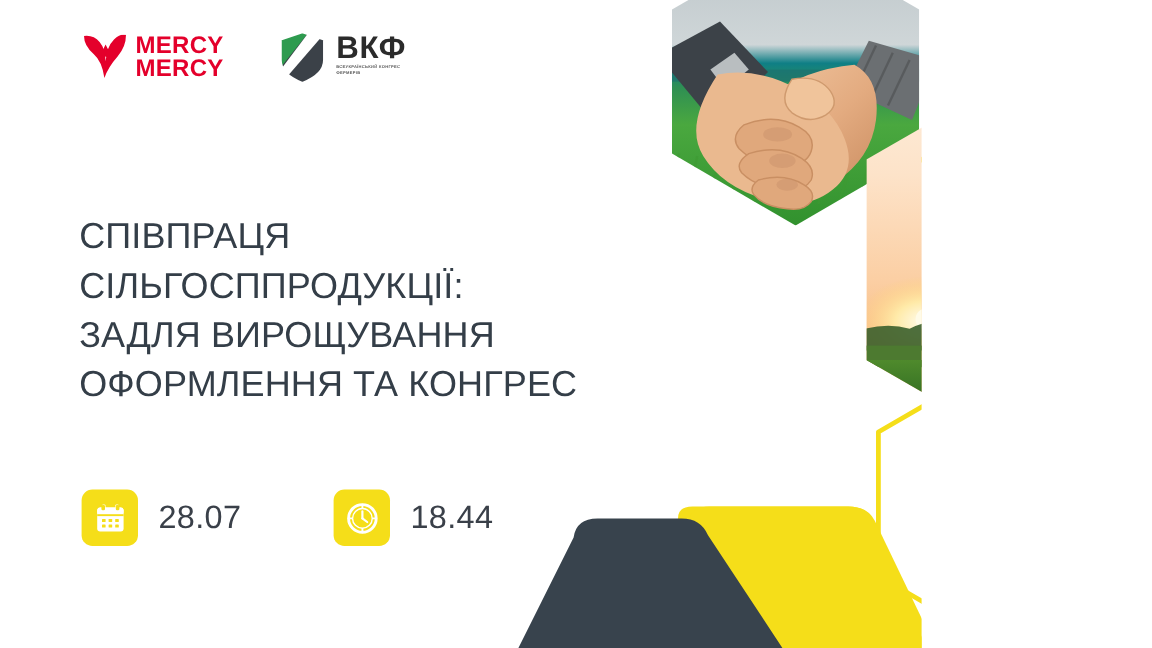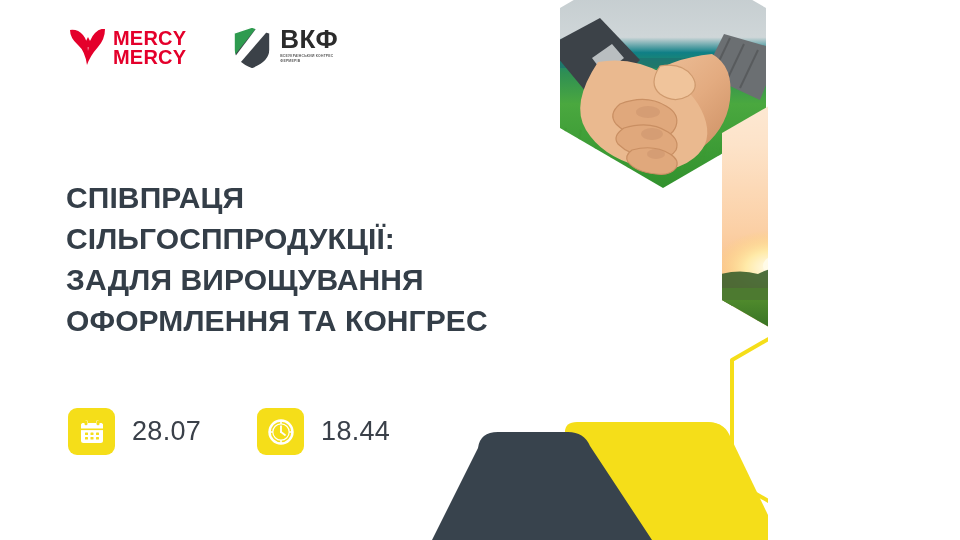--- a/index.html
+++ b/index.html
@@ -38,27 +38,27 @@
   .badge-dark{
     background:#333D47;border-radius:0 9px 9px 0;
     display:flex;align-items:center;padding:0 17px 0 12px;
   }
   .badge-yellow span{color:#ffffff;font-weight:bold;font-size:23px;letter-spacing:.3px;}
   .badge-dark span{color:#ffffff;font-weight:bold;font-size:23px;letter-spacing:.3px;}
 
   
   .headline{
     position:absolute;left:66px;top:178px;width:520px;
-    color:#343E48;font-weight:bold;font-size:30px;line-height:1.365;
+    color:#343E48;font-weight:normal;font-size:30px;line-height:1.365;
     letter-spacing:.1px;
   }
   .headline div{white-space:nowrap;}
 
   
-  .meta{position:absolute;left:68px;top:408px;display:flex;align-items:center;gap:56px;}
+  .meta{position:absolute;left:68px;top:408px;display:flex;align-items:center;gap:77px;}
   .meta-item{display:flex;align-items:center;gap:17px;}
   .tile{
     width:47px;height:47px;background:#F5DE19;border-radius:9px;
     display:flex;align-items:center;justify-content:center;
   }
   .meta-val{color:#3A4049;font-size:27px;letter-spacing:.3px;}
 </style>
 </head>
 <body>
 

